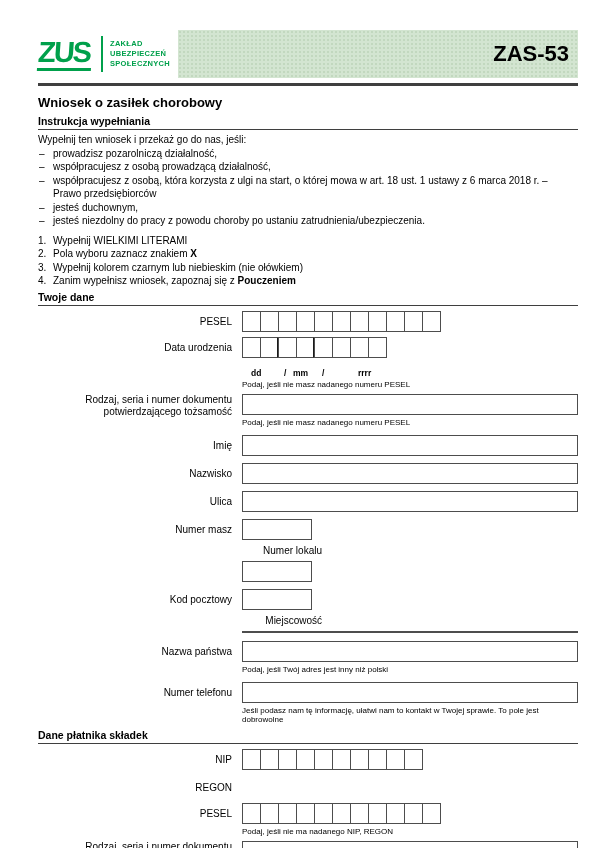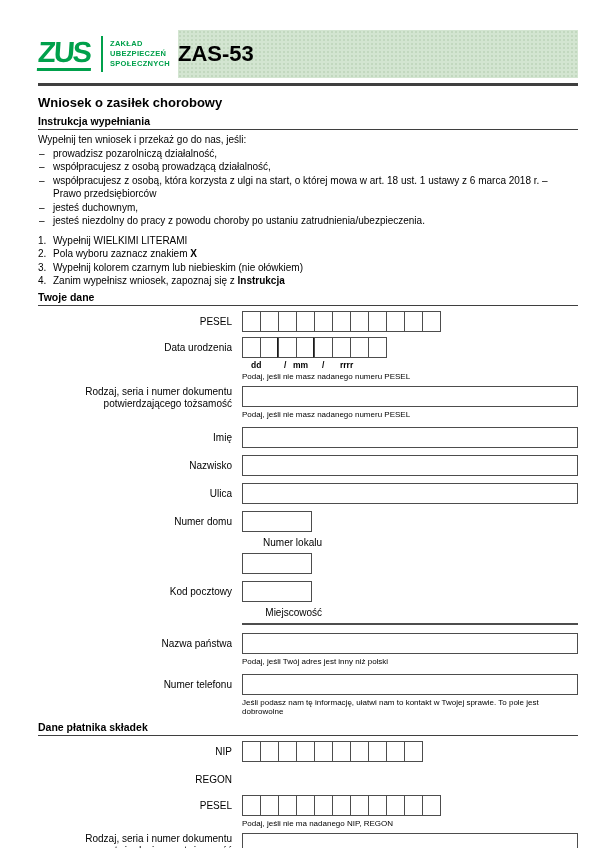--- a/index.html
+++ b/index.html
@@ -10,21 +10,21 @@
 
   
   .header { display:flex; height:48px; flex:none; }
   .logo-block { width:140px; flex:none; display:flex; align-items:center; }
   .zus-word { color:#00A04B; font-weight:bold; font-size:29px; letter-spacing:-2px;
     line-height:30px; border-bottom:3px solid #00A04B; padding:0 2px 1px 0; transform:skewX(-4deg); }
   .logo-sep { width:2px; height:36px; background:#00A04B; margin:0 7px 0 9px; }
   .org-lines { color:#00A04B; font-size:7.5px; font-weight:bold; line-height:10px; letter-spacing:.3px; }
   .banner { flex:1; background:#D3E5D1;
     background-image:radial-gradient(#c2d8bf 0.8px, transparent 0.9px); background-size:4px 4px;
-    display:flex; align-items:center; padding-right:9px; }
+    display:flex; align-items:center; justify-content:flex-end; padding-right:9px; }
   .form-code { font-size:22px; font-weight:bold; letter-spacing:0; }
   .header-rule { height:3px; background:#3f3f3f; margin-top:5px; flex:none; }
 
   
   .title { text-align:left; font-size:13px; font-weight:bold; margin:9px 0 5px; }
   .sec-heading { font-size:10.5px; font-weight:bold; border-bottom:1.5px solid #3f3f3f;
     padding-bottom:2px; }
   .intro { font-size:10px; line-height:13.5px; margin-top:3px; }
   .bullet { display:flex; font-size:10px; line-height:13.5px; }
   .bullet .dash { width:15px; flex:none; padding-left:1px; }
@@ -41,21 +41,21 @@
     font-size:10px; line-height:21px; }
   .flabel.two-line { line-height:12px; padding-top:0; }
   .fcontent { flex:1; min-width:0; }
   .input-wide { height:21px; border:1px solid #4d4d4d; background:#fff; width:100%; }
   .input-small { width:70px; height:21px; border:1px solid #4d4d4d; background:#fff; flex:none; }
   .cells { display:flex; }
   .cell { width:19px; height:21px; border:1px solid #4d4d4d; background:#fff; margin-left:-1px; }
   .cell:first-child { margin-left:0; }
   .cell.thick { border-right:2px solid #1a1a1a; }
   .hint { font-size:8px; line-height:9px; margin-top:3px; }
-  .date-sub { position:relative; height:11px; font-size:8.5px; font-weight:bold; margin-top:2px; }
+  .date-sub { position:relative; height:11px; font-size:8.5px; font-weight:bold; margin-top:10px; }
   .date-sub span { position:absolute; top:0; }
   .cols { display:flex; align-items:flex-start;flex-direction:column; }
   .mid-label { width:90px; flex:none; text-align:right; padding-right:10px;
     font-size:10px; line-height:21px; }
   .grow { flex:1; min-width:0; }
   .note { font-size:9.5px; line-height:11px; margin-top:2px; }
 </style>
 </head>
 <body>
 
@@ -111,21 +111,21 @@
     <div class="step">
       <span class="num">2.</span>
       <span><span>Pola wyboru zaznacz znakiem </span><span class="bold">X</span></span>
     </div>
     <div class="step">
       <span class="num">3.</span>
       <span><span>Wypełnij kolorem czarnym lub niebieskim (nie ołówkiem)</span><span class="bold"></span></span>
     </div>
     <div class="step">
       <span class="num">4.</span>
-      <span><span>Zanim wypełnisz wniosek, zapoznaj się z </span><span class="bold">Instrukcja</span></span>
+      <span><span>Zanim wypełnisz wniosek, zapoznaj się z </span><span class="bold">Pouczeniem</span></span>
     </div>
   </div>
 
   <div class="sec-heading form-sec-head">Twoje dane</div>
 
   <div class="frow">
     <div class="flabel">PESEL</div>
     <div class="fcontent">
       <div class="cells">
           <div class="cell"></div>
@@ -154,21 +154,21 @@
           <div class="cell"></div>
           <div class="cell"></div>
           <div class="cell"></div>
           <div class="cell"></div>
         </div>
       <div class="date-sub">
         <span style="left:9px">dd</span>
         <span style="left:42px">/</span>
         <span style="left:51px">mm</span>
         <span style="left:80px">/</span>
-        <span style="left:98px">rrrr</span>
+        <span style="left:116px">rrrr</span>
       </div>
       <div class="hint" style="margin-top:1px">Podaj, jeśli nie masz nadanego numeru PESEL</div>
     </div>
   </div>
 
   <div class="frow">
     <div class="flabel two-line">Rodzaj, seria i numer dokumentu potwierdzającego tożsamość</div>
     <div class="fcontent">
       <div class="input-wide"></div>
       <div class="hint">Podaj, jeśli nie masz nadanego numeru PESEL</div>
@@ -190,21 +190,21 @@
   </div>
 
   <div class="frow" style="margin-top:7px">
     <div class="flabel">Ulica</div>
     <div class="fcontent">
         <div class="input-wide"></div>
       </div>
   </div>
 
   <div class="frow" style="margin-top:7px">
-    <div class="flabel">Numer domu</div>
+    <div class="flabel">Numer masz</div>
     <div class="fcontent cols">
       <div class="input-small"></div>
       <div class="mid-label">Numer lokalu</div>
       <div class="input-small"></div>
     </div>
   </div>
 
   <div class="frow" style="margin-top:7px">
     <div class="flabel">Kod pocztowy</div>
     <div class="fcontent cols">

